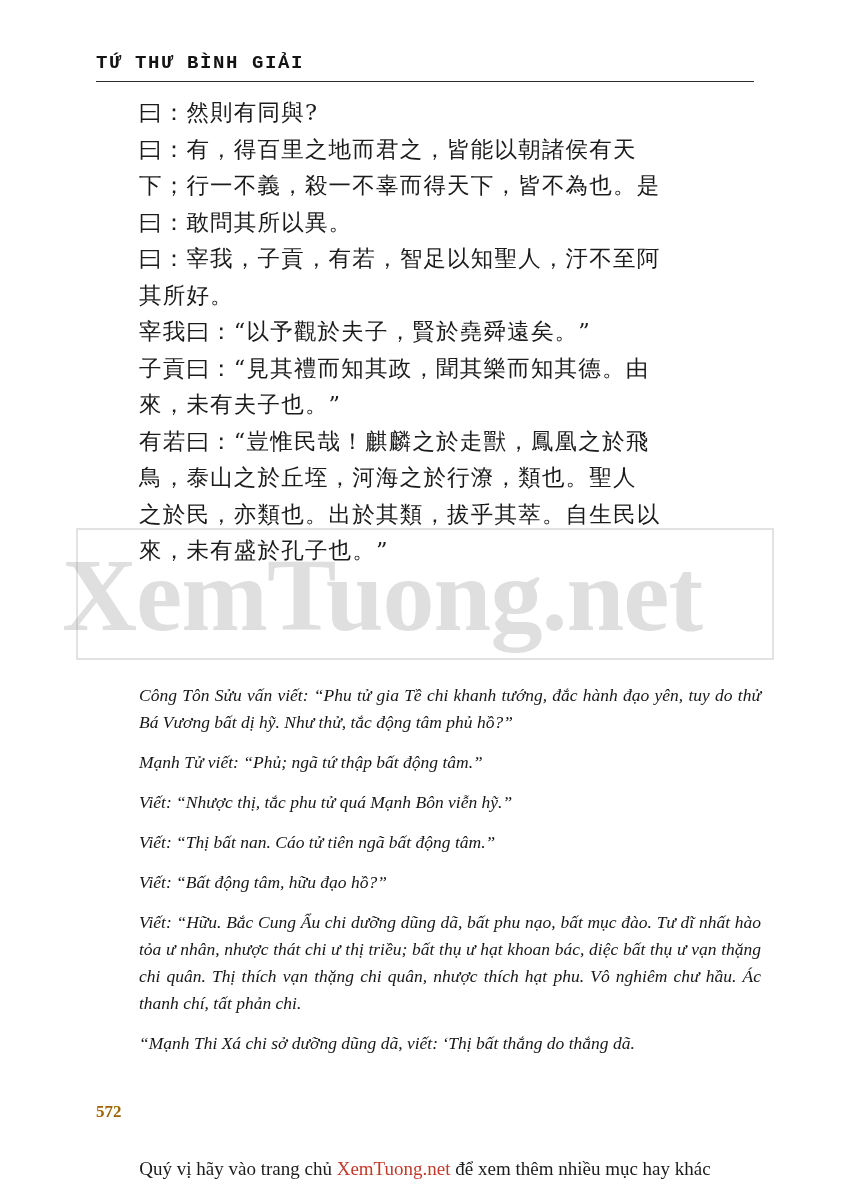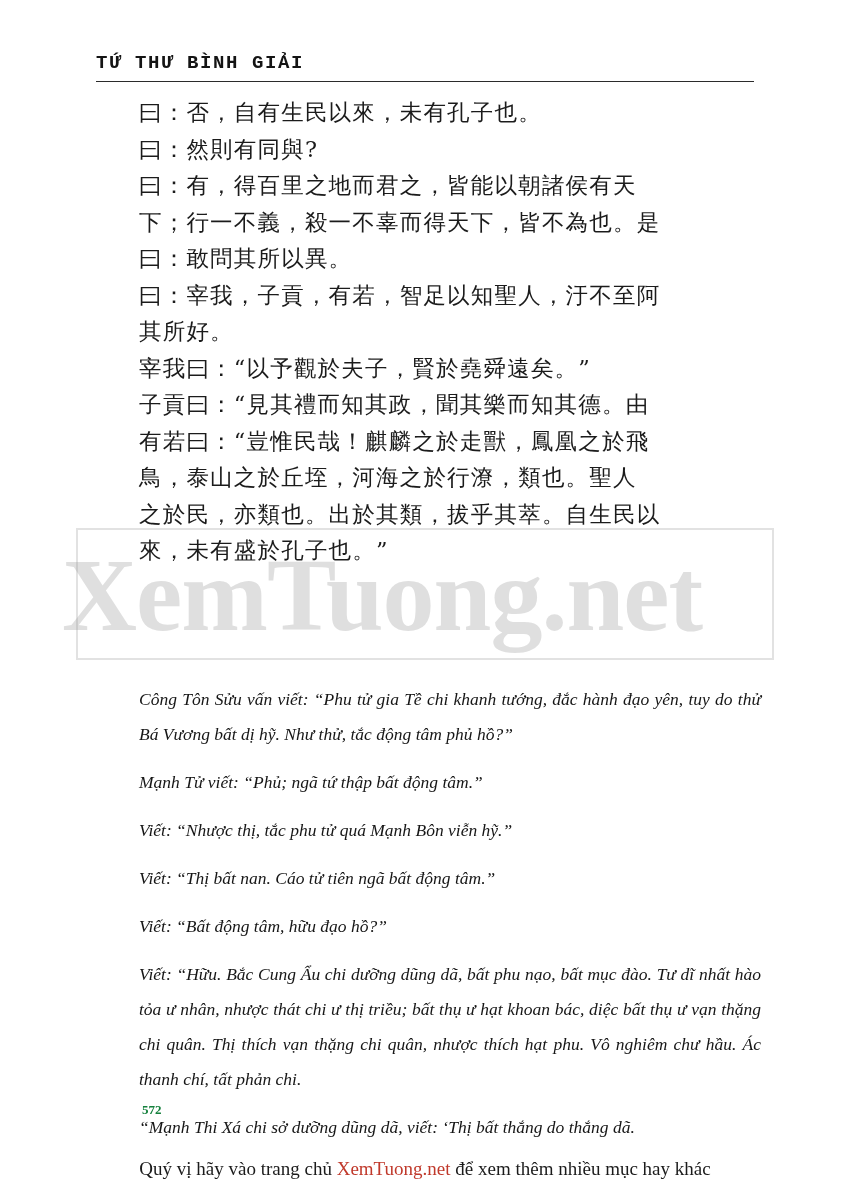--- a/index.html
+++ b/index.html
@@ -91,36 +91,35 @@
   .viet-block {
     position: absolute;
     top: 682px;
     left: 139px;
     width: 622px;
   }
   .viet-p {
     font-family: "Liberation Serif", serif;
     font-style: italic;
     font-size: 17.5px;
-    line-height: 35px;
+    line-height: 27px;
     color: #161616;
     margin: 0 0 13px 0;
     text-align: justify;
   }
 
   
   .page-number {
     position: absolute;
     top: 1102px;
     left: 96px;
     font-family: "Liberation Serif", serif;
     font-weight: bold;
-    font-size: 13px;
-    color: #15803d;
-    margin-left: 46px;
+    font-size: 17px;
+    color: #a16207;
   }
 
   
   .footer {
     position: absolute;
     top: 1158px;
     left: 0;
     width: 850px;
     text-align: center;
     font-family: Liberation Serif, serif;
@@ -136,29 +135,29 @@
 <body>
 
 <div class="page">
 
   <div class="header">
     <div class="header-title">TỨ THƯ BÌNH GIẢI</div>
     <div class="header-rule"></div>
   </div>
 
   <div class="han-block">
-    <div class="han-line">曰：否，自有生民以來，未有孔子也。</div>
     <div class="han-line">曰：然則有同與?</div>
     <div class="han-line">曰：有，得百里之地而君之，皆能以朝諸侯有天</div>
     <div class="han-line">下；行一不義，殺一不辜而得天下，皆不為也。是</div>
     <div class="han-line">曰：敢問其所以異。</div>
     <div class="han-line">曰：宰我，子貢，有若，智足以知聖人，汙不至阿</div>
     <div class="han-line">其所好。</div>
     <div class="han-line">宰我曰：“以予觀於夫子，賢於堯舜遠矣。”</div>
     <div class="han-line">子貢曰：“見其禮而知其政，聞其樂而知其德。由</div>
+    <div class="han-line">來，未有夫子也。”</div>
     <div class="han-line">有若曰：“豈惟民哉！麒麟之於走獸，鳳凰之於飛</div>
     <div class="han-line">鳥，泰山之於丘垤，河海之於行潦，類也。聖人</div>
     <div class="han-line">之於民，亦類也。出於其類，拔乎其萃。自生民以</div>
     <div class="han-line">來，未有盛於孔子也。”</div>
   </div>
 
   <div class="watermark">
     <div class="watermark-box"></div>
     <div class="watermark-text">XemTuong.net</div>
   </div>

